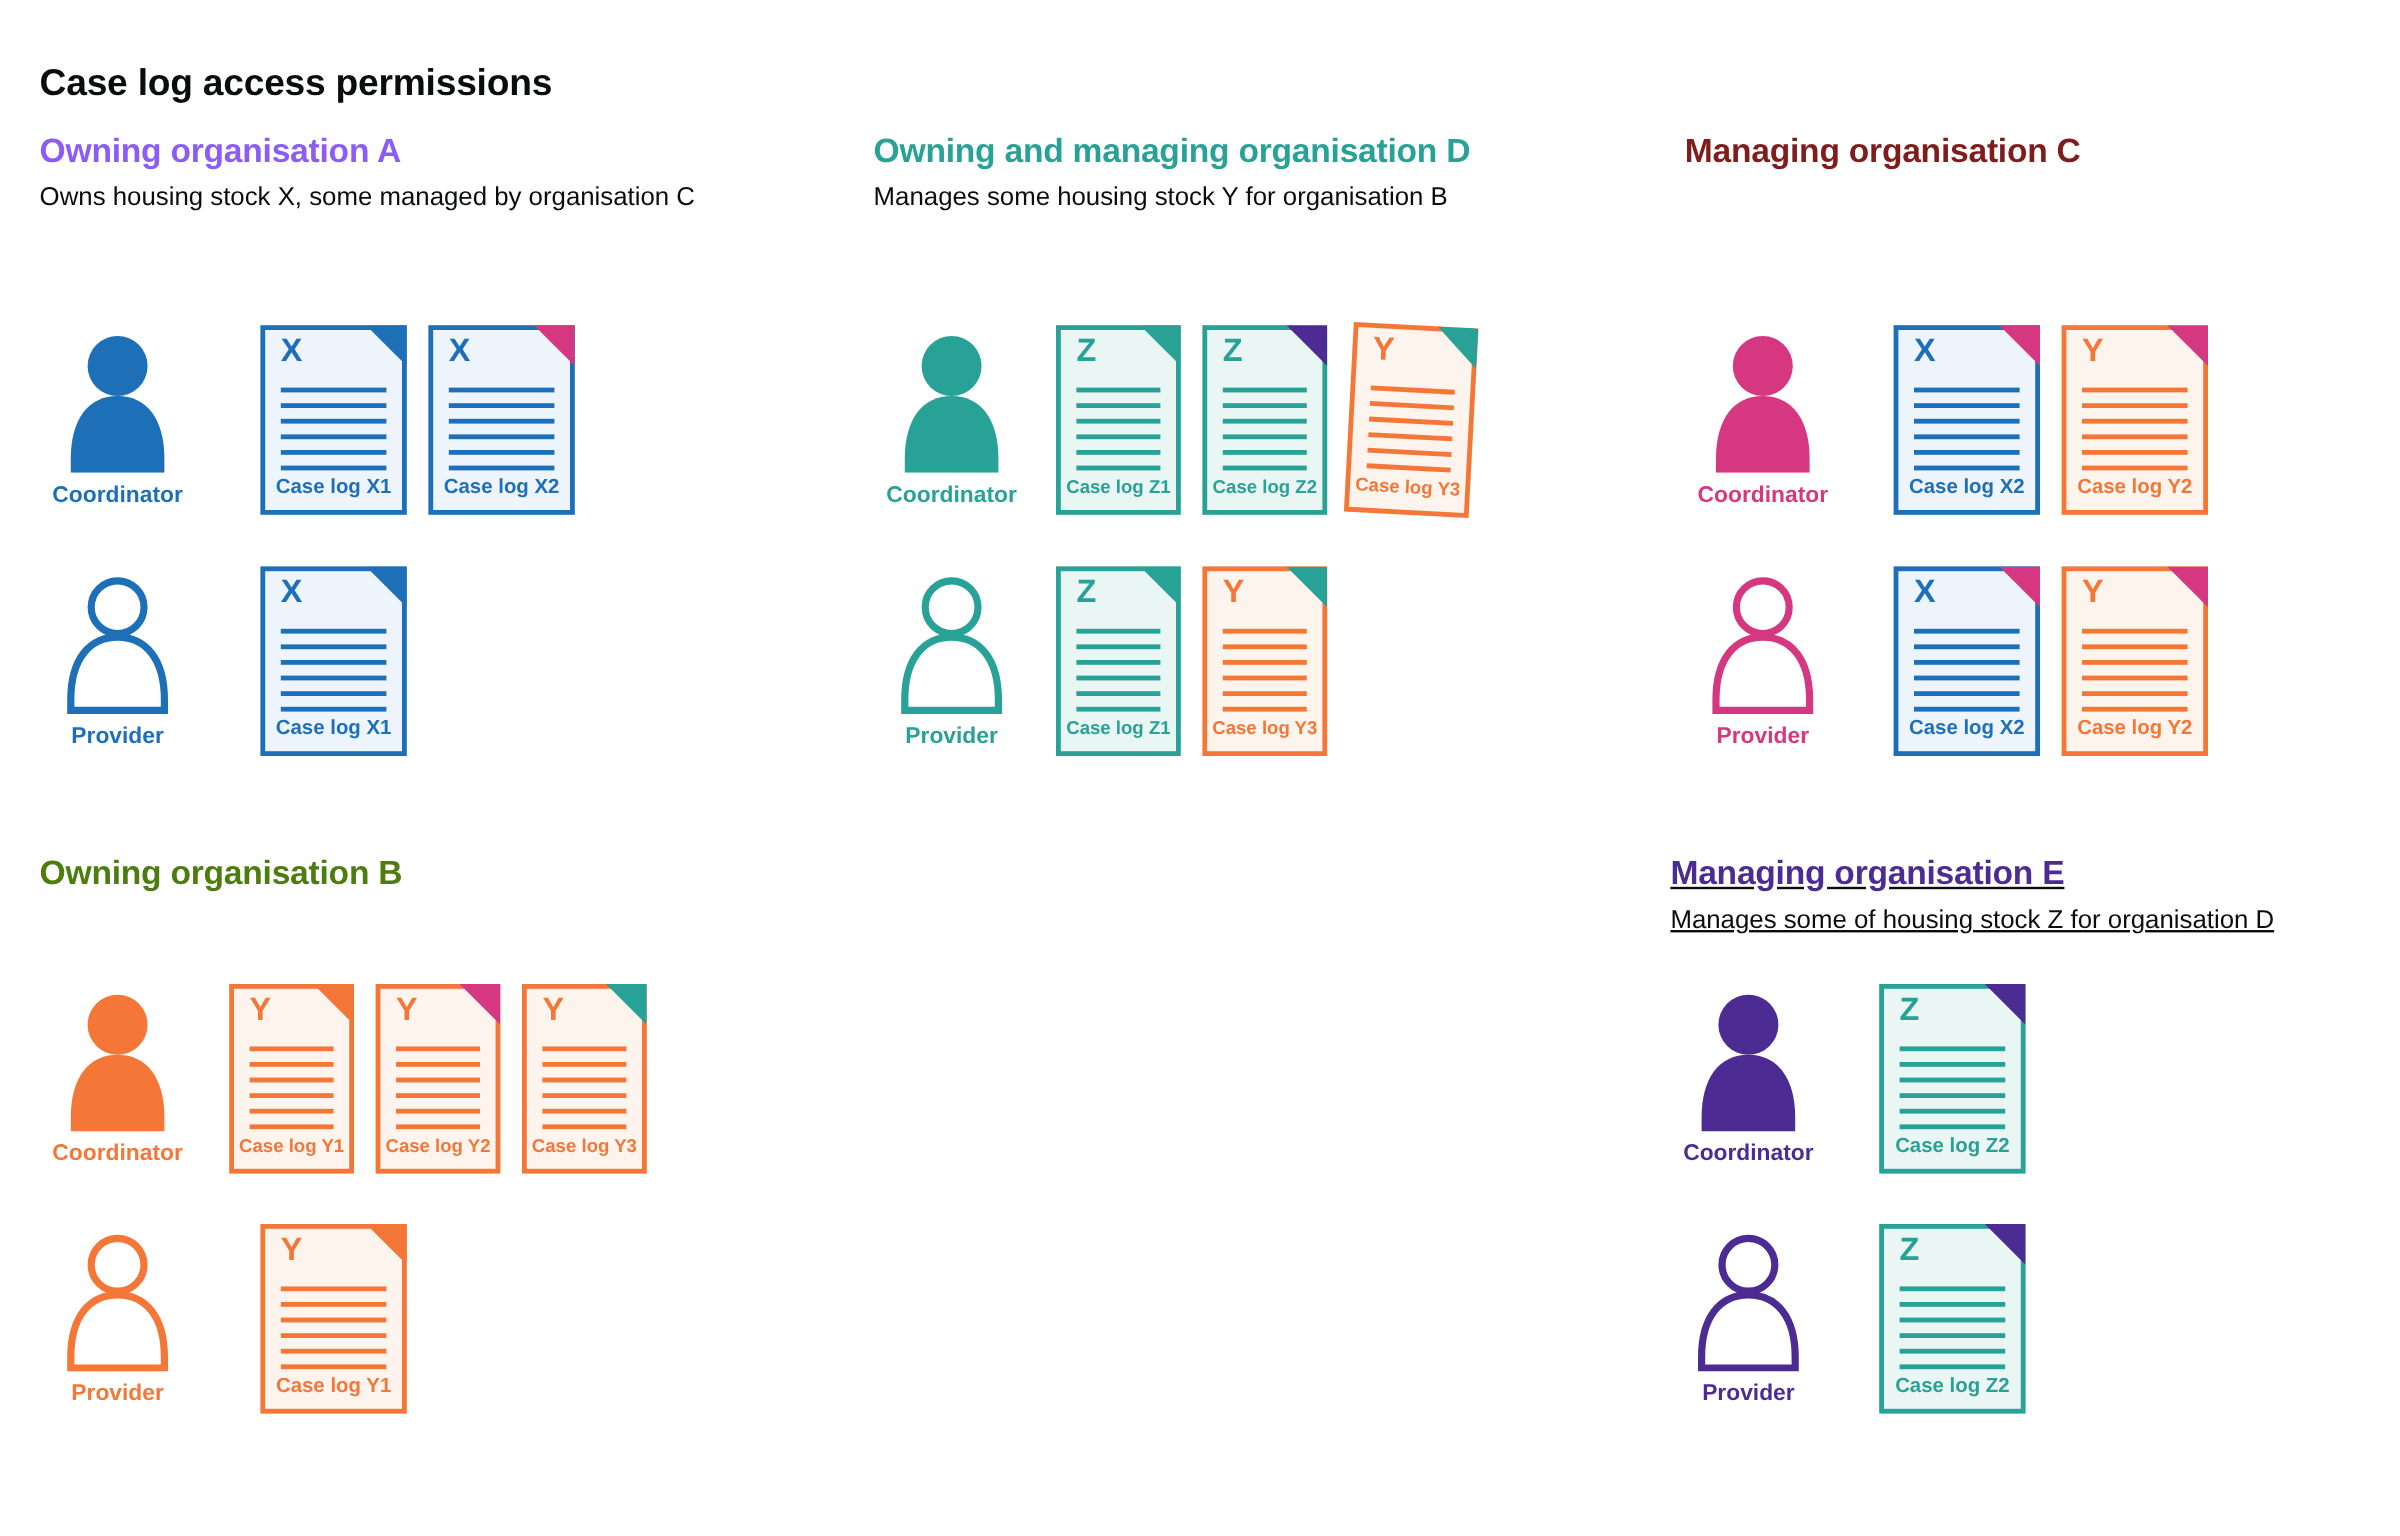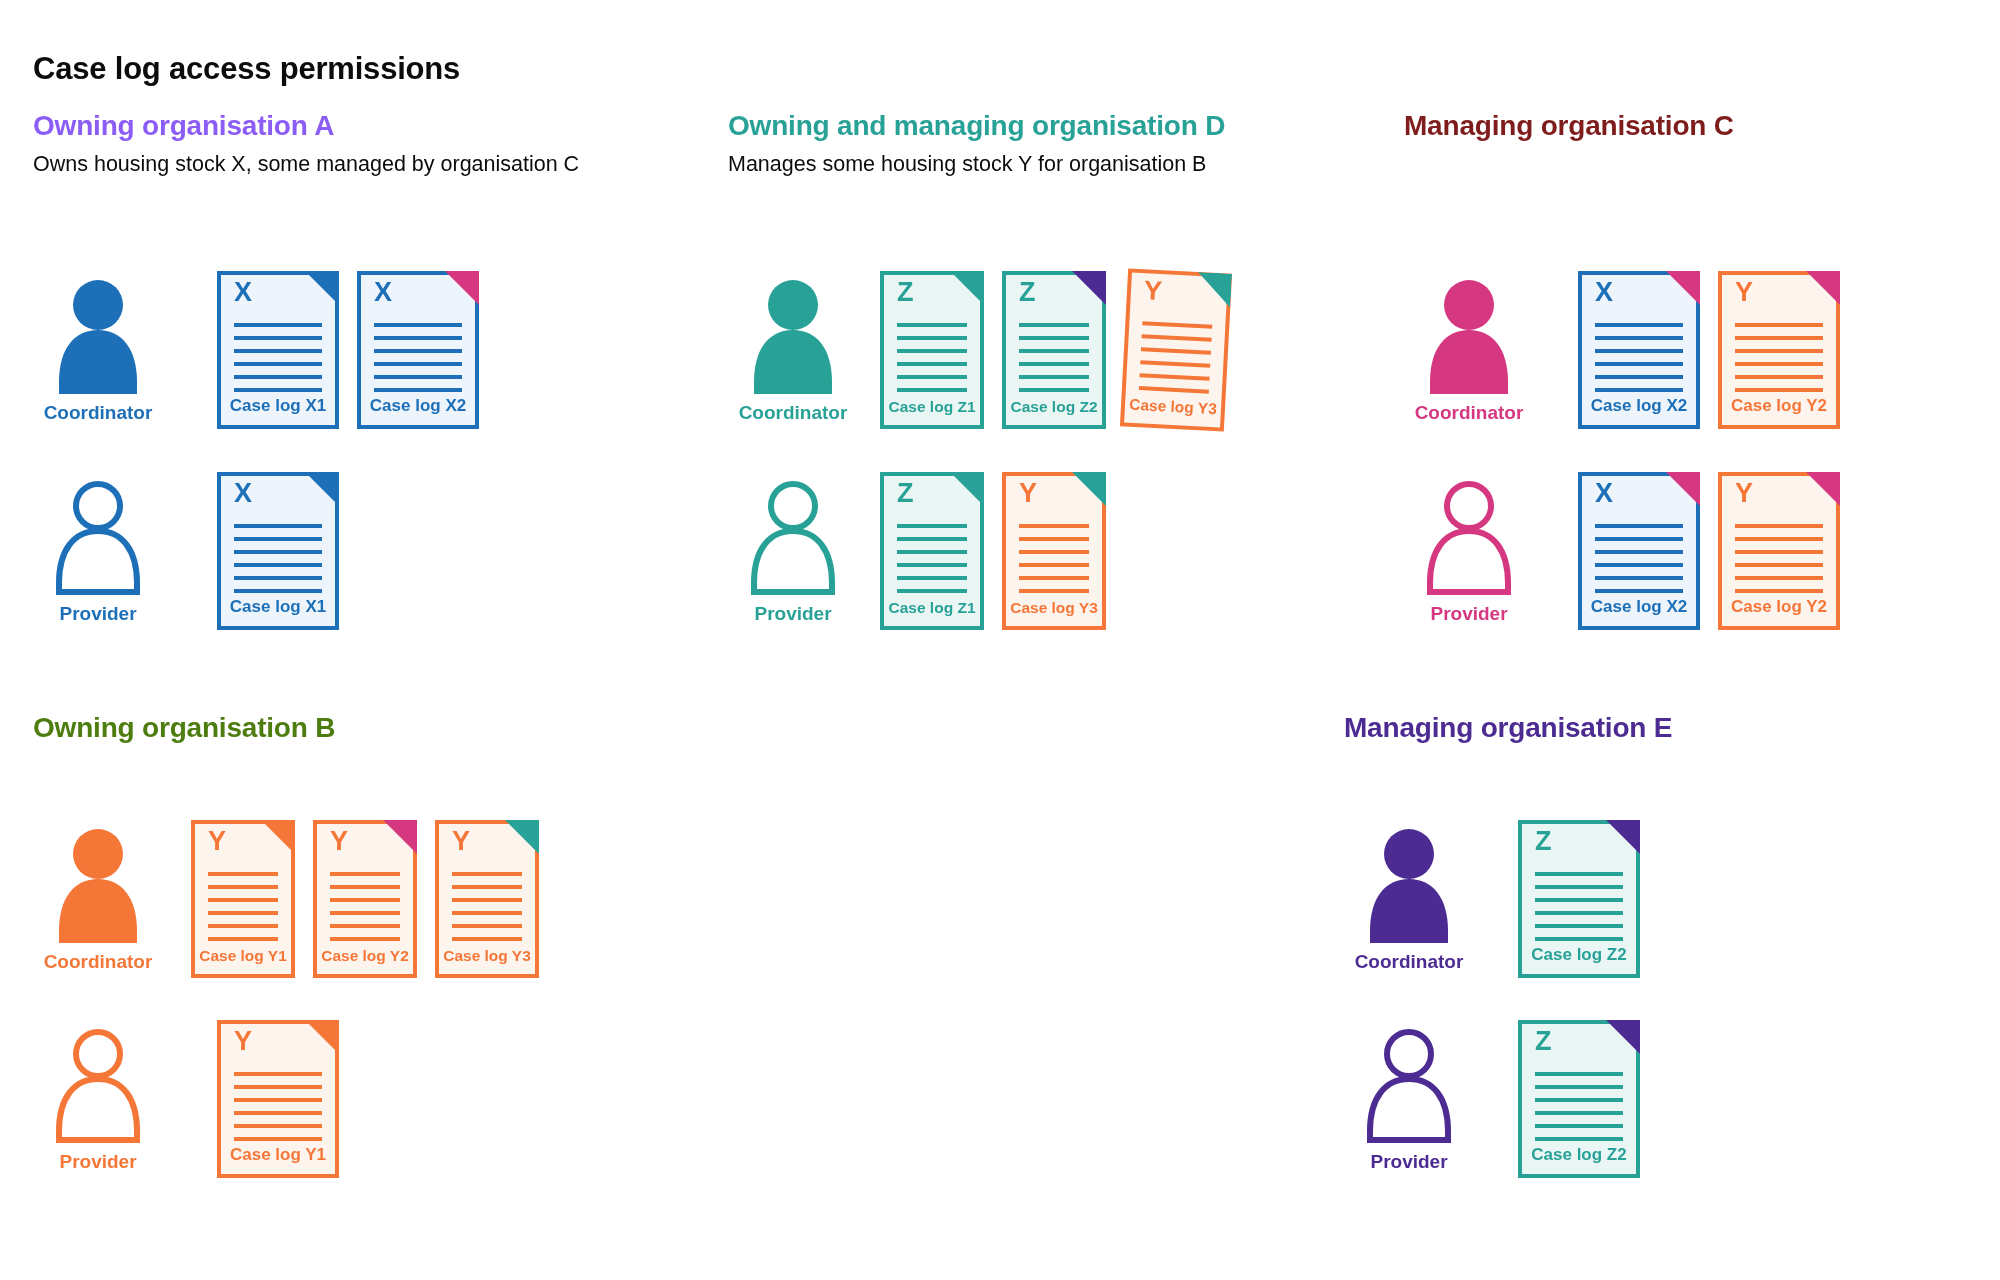--- a/index.html
+++ b/index.html
@@ -43,21 +43,21 @@
   .doc-label{
     position:absolute;bottom:9px;left:0;right:0;text-align:center;
     font-size:17px;font-weight:700;color:var(--main);white-space:nowrap;
   }
   .doc.narrow .doc-label{font-size:15.5px;}
   
   .sec-a{left:33px;top:110px;}
   .sec-d{left:728px;top:110px;}
   .sec-c{left:1404px;top:110px;}
   .sec-b{left:33px;top:712px;}
-  .sec-e{left:1344px;top:712px;}
+  .sec-e{left:1392px;top:712px;text-decoration:underline;}
 </style>
 </head>
 <body>
 
 <h1 class="page-title">Case log access permissions</h1>
 
 <section class="section top sec-a">
   <h2 style="color: #8b5cf6;">Owning organisation A</h2>
   <div class="desc">Owns housing stock X, some managed by organisation C</div>
 
@@ -360,20 +360,21 @@
           <i></i>
           <i></i>
         </div>
       <span class="doc-label">Case log Y1</span>
     </div>
   </div>
 </section>
 
 <section class="section bottom sec-e">
   <h2 style="color: rgb(76, 44, 146);">Managing organisation E</h2>
+  <div class="desc">Manages some of housing stock Z for organisation D</div>
 
   <div class="row row-coordinator">
     <div class="person pm26" style="color: rgb(76, 44, 146);">
       <svg viewBox="0 0 88 118">
         <circle cx="44" cy="29" r="25" fill="currentColor"></circle>
         <path d="M5 118 L5 106 C5 73 20 54 44 54 C68 54 83 73 83 106 L83 118 Z" fill="currentColor"></path>
       </svg>
       <span class="person-label">Coordinator</span>
     </div>
     <div class="doc" style="--main: #28a197; --tint: #eaf6f4; --fold: #4c2c92;">

